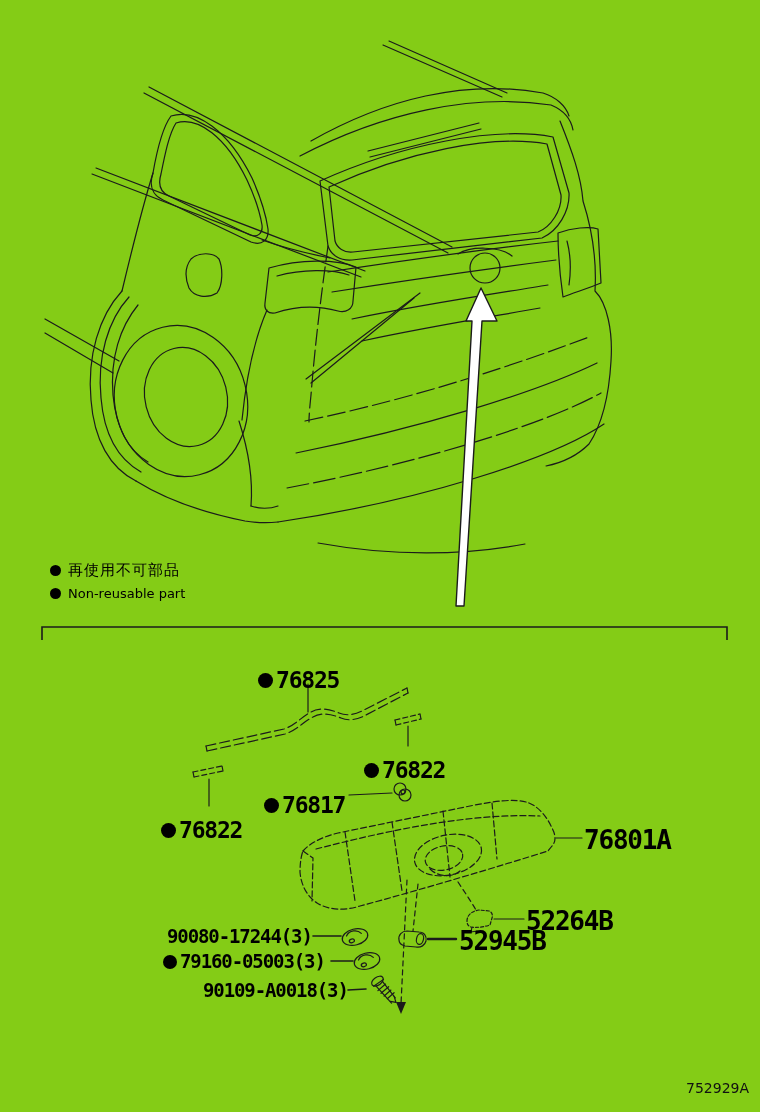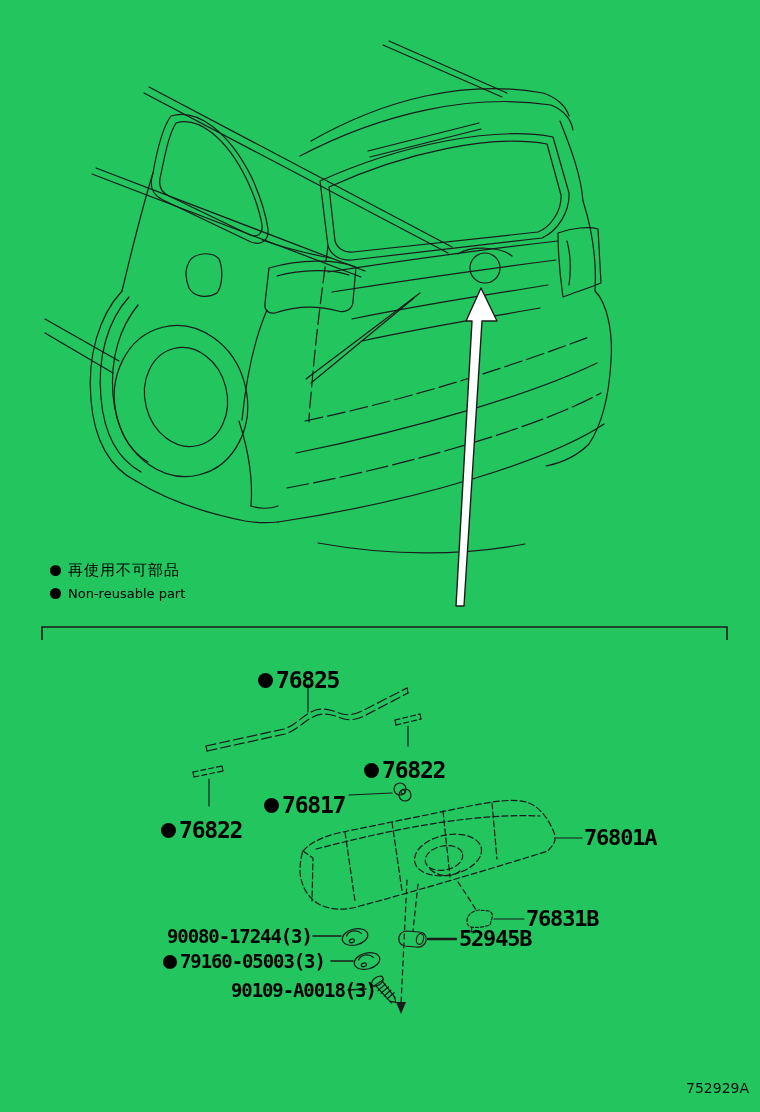--- a/index.html
+++ b/index.html
@@ -1,28 +1,28 @@
 <!DOCTYPE html>
 <html><head>
 <meta charset="utf-8">
 <style>
   html,body{margin:0;padding:0;background:#fff;}
   .page{
-    position:relative;width:760px;height:1112px;background:#22c55e;
+    position:relative;width:760px;height:1112px;background:#84cc16;
     overflow:hidden;font-family:"DejaVu Sans",sans-serif;color:#000;
   }
   svg.art{position:absolute;left:0;top:0;}
   .plabel{
     position:absolute;display:inline-flex;align-items:center;gap:3px;
     font-family:"DejaVu Sans Mono","Liberation Mono",monospace;
     font-weight:700;color:#000;white-space:nowrap;line-height:1;
   }
   .plabel .txt{letter-spacing:-1.2px;}
   .f23{font-size:23px;margin-top:10px;}
-  .f22{font-size:22px;}
+  .f22{font-size:26px;}
   .f19{font-size:19px;}
   .f19 .txt{letter-spacing:-1.1px;text-align:right;}
   .dot{display:inline-block;width:15px;height:15px;border-radius:50%;background:#000;flex:0 0 auto;}
   .f19 .dot{width:14px;height:14px;}
   .legend{position:absolute;left:50px;top:561px;}
   .legend-row{display:flex;align-items:center;gap:7px;margin-bottom:6px;}
   .legend-dot{width:11px;height:11px;border-radius:50%;background:#000;flex:0 0 auto;}
   .legend-jp{font-size:15px;letter-spacing:1px;}
   .legend-en{font-size:13px;}
   .footer-code{
@@ -258,35 +258,35 @@
   <div class="plabel f23" style="left:161px;top:809px;">
     <span class="dot"></span>
     <span class="txt">76822</span>
   </div>
 
   <div class="plabel f22" style="left:584px;top:827px;">
     <span class="txt">76801A</span>
   </div>
 
   <div class="plabel f22" style="left:526px;top:908px;">
-    <span class="txt">76831B</span>
+    <span class="txt">52264B</span>
   </div>
 
   <div class="plabel f22" style="left:459px;top:928px;">
     <span class="txt">52945B</span>
   </div>
 
   <div class="plabel f19" style="left:167px;top:927px;">
     <span class="txt">90080-17244(3)</span>
   </div>
 
   <div class="plabel f19" style="left:163px;top:952px;">
     <span class="dot"></span>
     <span class="txt">79160-05003(3)</span>
   </div>
 
-  <div class="plabel f19" style="left:203px;top:981px;margin-left:28px;">
+  <div class="plabel f19" style="left:203px;top:981px;">
     <span class="txt">90109-A0018(3)</span>
   </div>
 
   <div class="footer-code">752929A</div>
 
 </div>
 
 </body></html>

